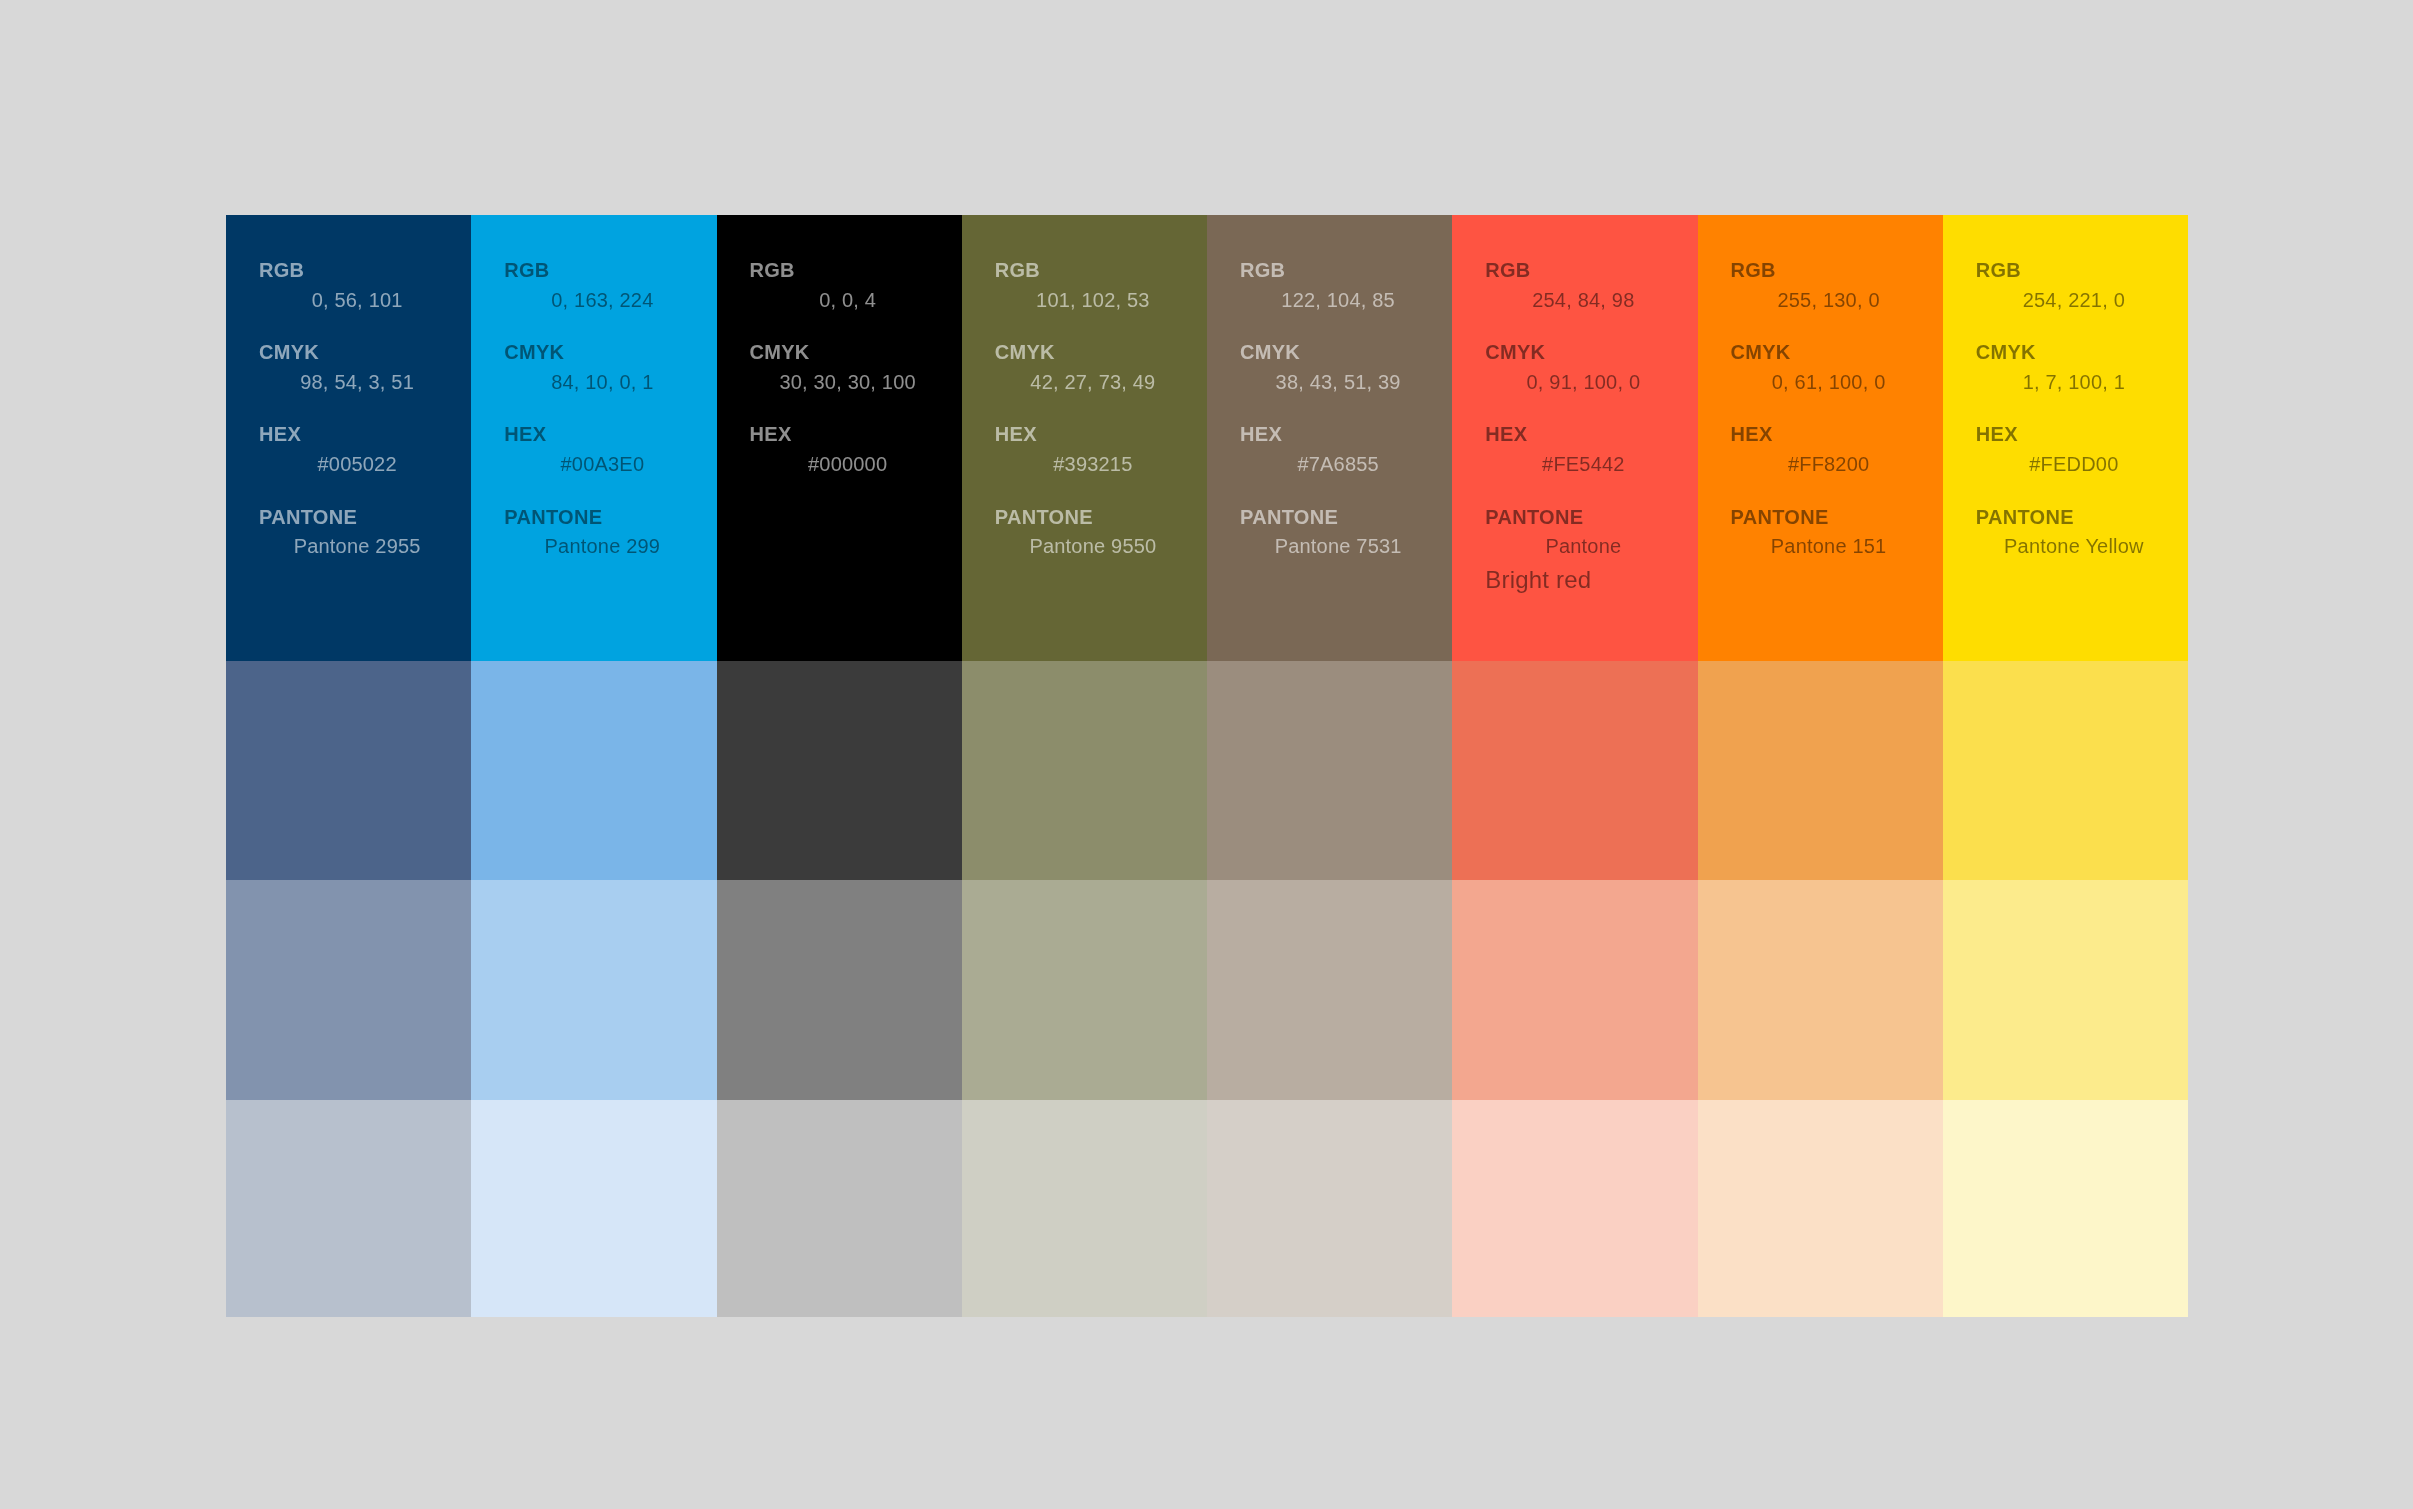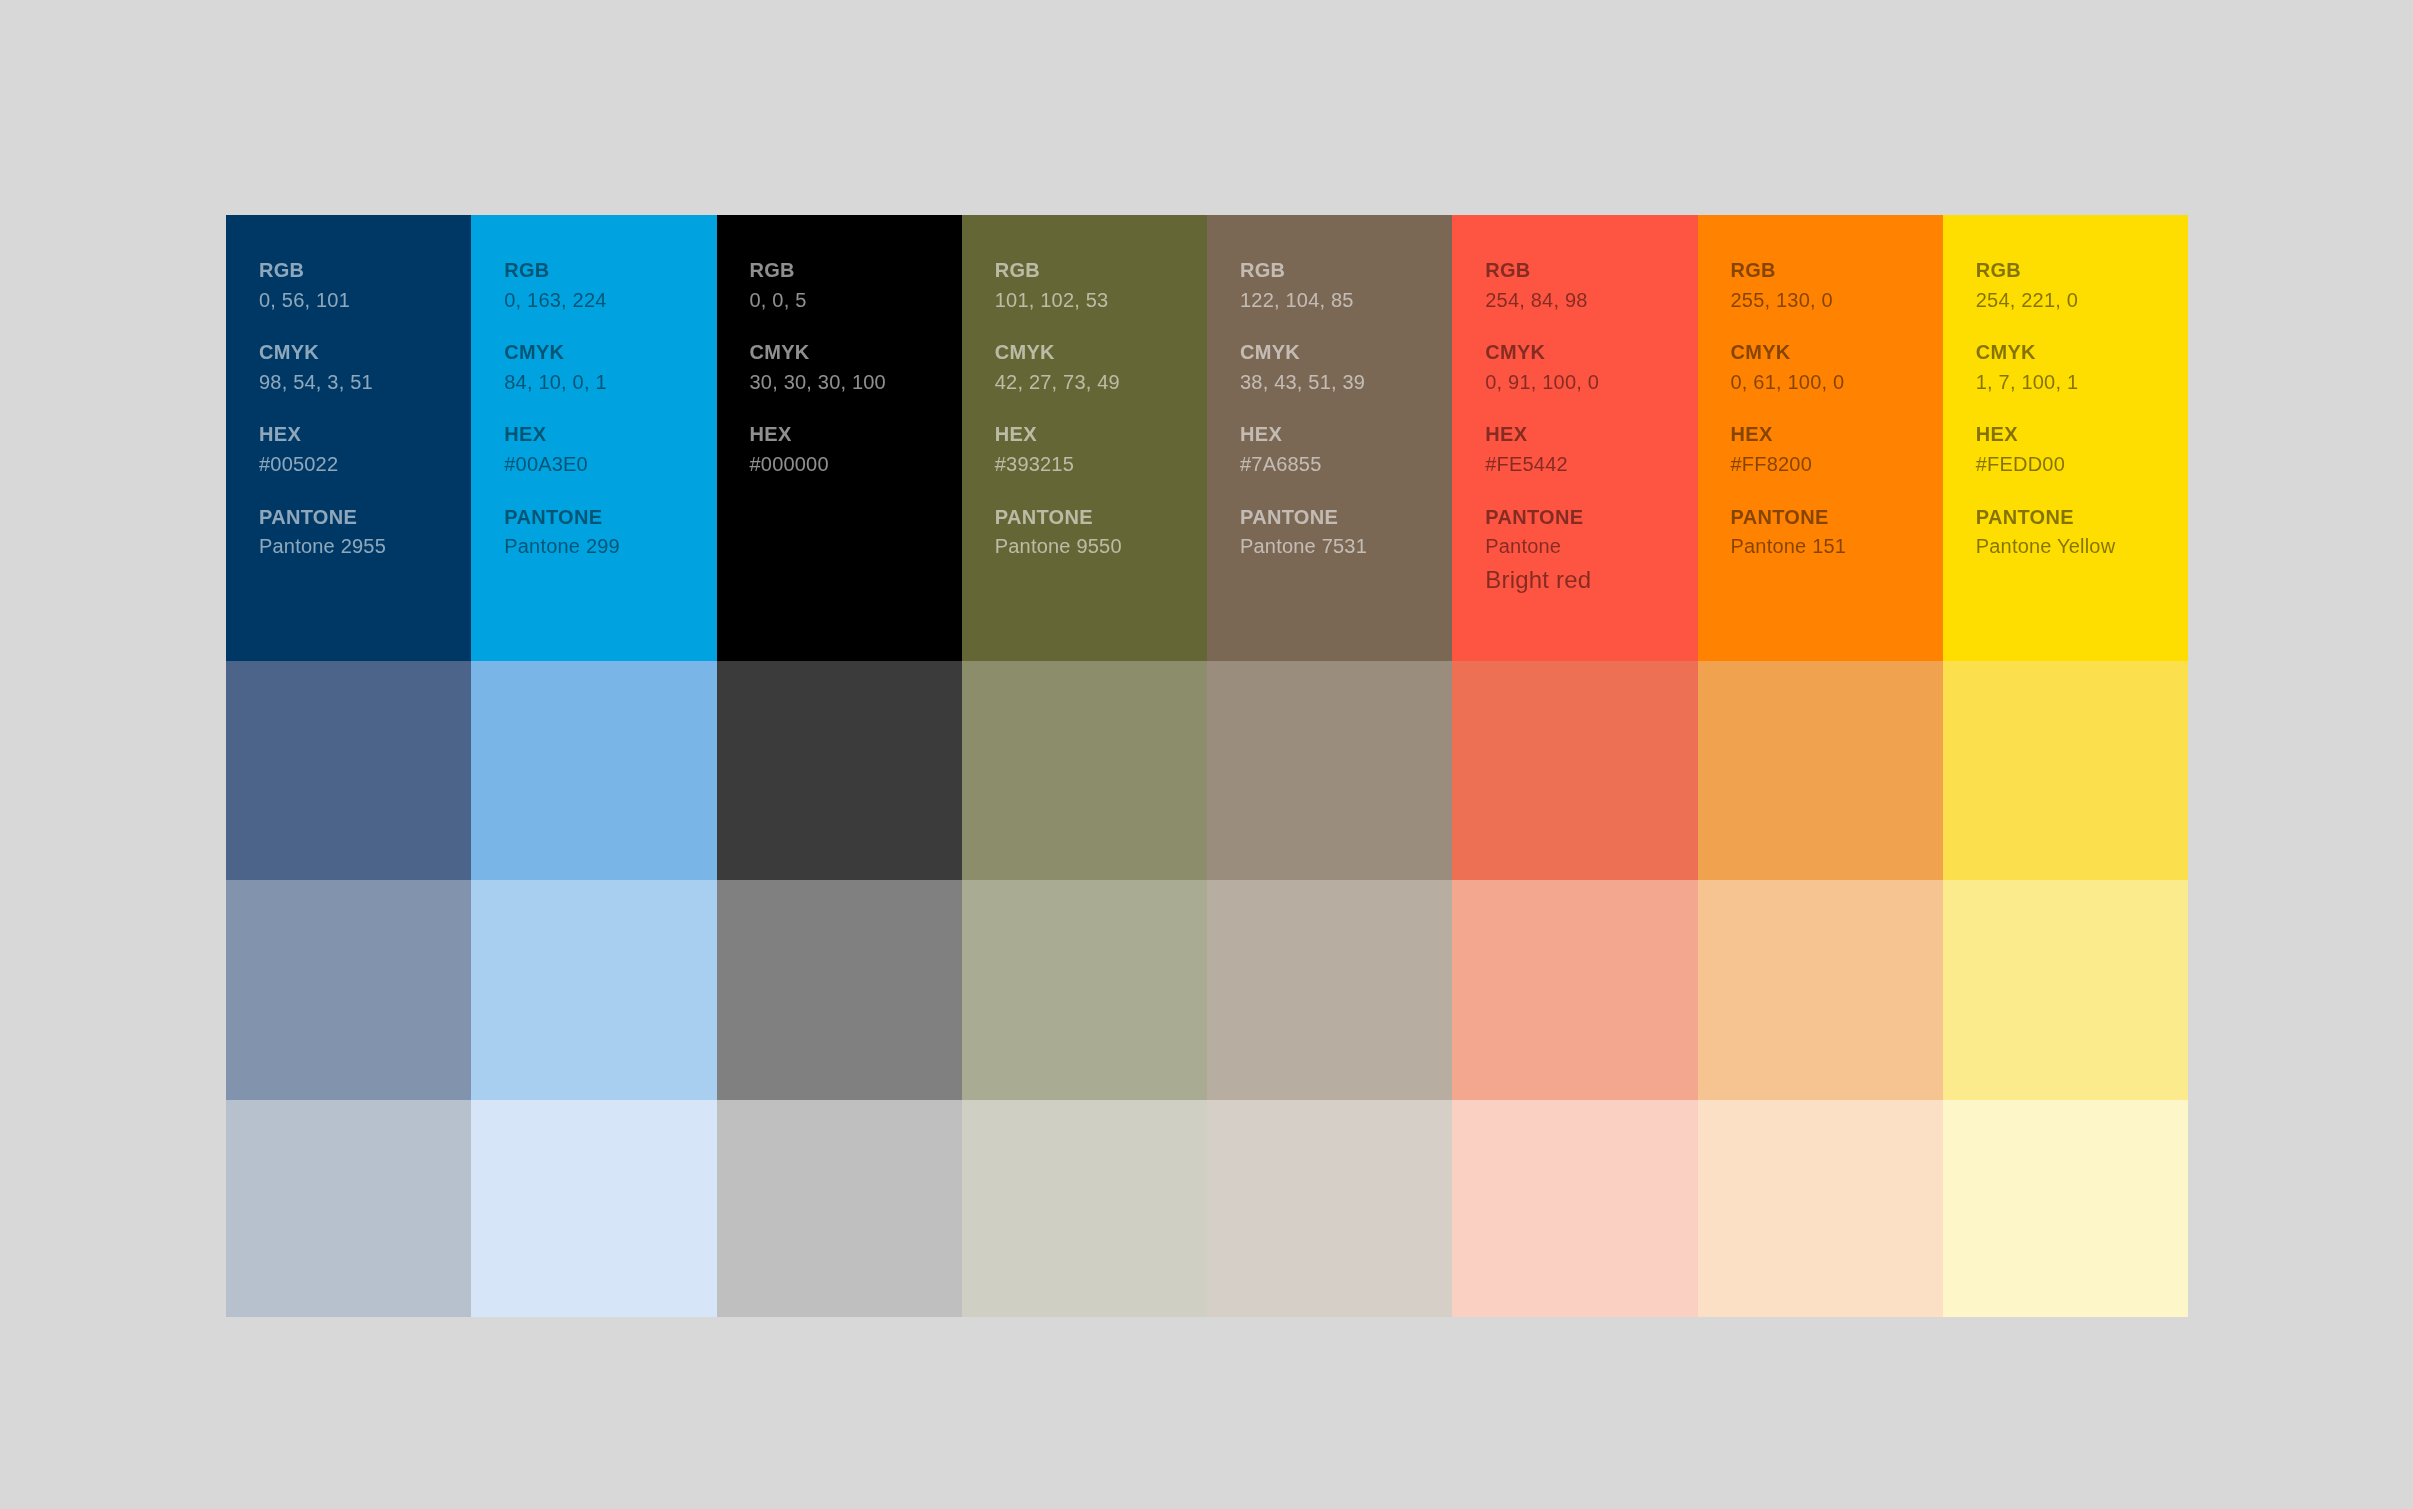--- a/index.html
+++ b/index.html
@@ -48,20 +48,21 @@
     line-height: 1.48;
     white-space: nowrap;
   }
 
   .spec-value {
     font-size: 20px;
     font-weight: normal;
     letter-spacing: 0.2px;
     line-height: 1.48;
     white-space: nowrap;
+    text-align: center;
   }
 
   .spec-value-2 {
     font-size: 24px;
     font-weight: normal;
     letter-spacing: 0.2px;
     line-height: 1.48;
     white-space: nowrap;
   }
 
@@ -112,21 +113,21 @@
         <div class="spec-value">#00A3E0</div>
       </div>
       <div class="spec-block">
         <div class="spec-label">PANTONE</div>
         <div class="spec-value">Pantone 299</div>
       </div>
     </div>
     <div class="swatch-cell swatch-primary text-light" style="background: rgb(0, 0, 0);">
       <div class="spec-block">
         <div class="spec-label">RGB</div>
-        <div class="spec-value">0, 0, 5</div>
+        <div class="spec-value">0, 0, 4</div>
       </div>
       <div class="spec-block">
         <div class="spec-label">CMYK</div>
         <div class="spec-value">30, 30, 30, 100</div>
       </div>
       <div class="spec-block">
         <div class="spec-label">HEX</div>
         <div class="spec-value">#000000</div>
       </div>
     </div>

